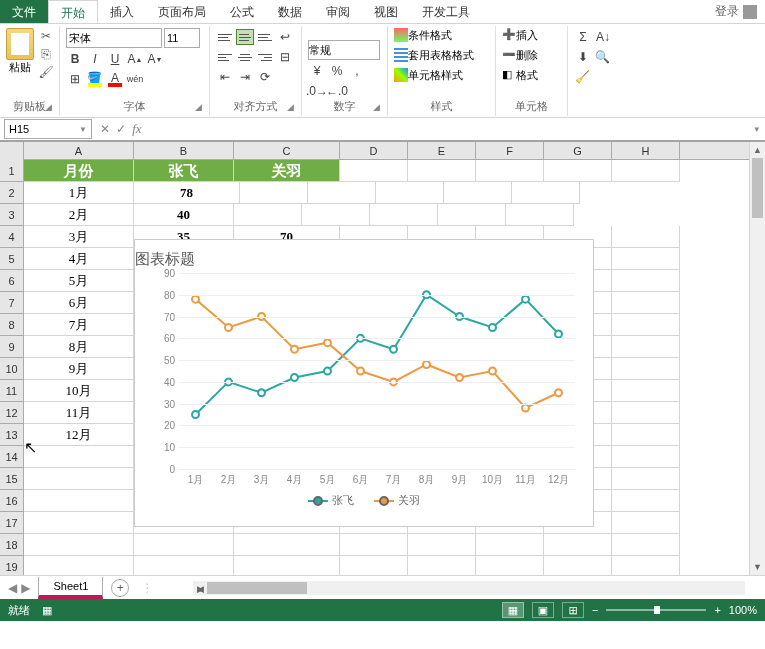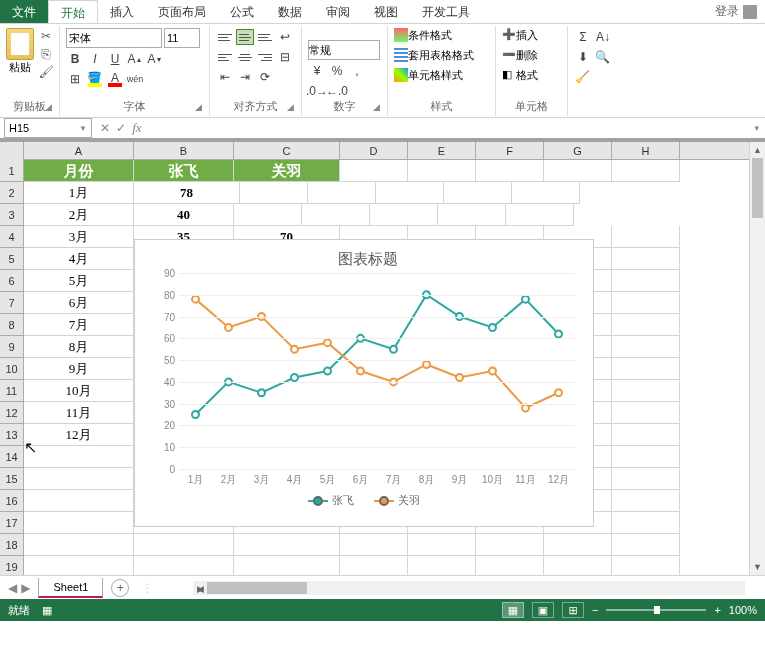--- a/index.html
+++ b/index.html
@@ -43,41 +43,41 @@
 .number-group { width: 86px; justify-content: center; }
 .num-select { width: 72px; height: 20px; border: 1px solid #ababab; font-size: 11px; background: #fff; }
 
 .styles-group { width: 108px; }
 .style-item { display: flex; align-items: flex-start; font-size: 11px; height: 20px; cursor: pointer; }
 .style-icon { width: 14px; height: 14px; }
 
 .cells-group { width: 72px; }
 .edit-group { width: 70px; flex: 1; border-right: none; }
 
-.namebox-bar { height: 24px; border-bottom: 4px solid #a3a3a3; display: flex; align-items: center; background: #fff; }
+.namebox-bar { height: 24px; border-bottom: 2px solid #a3a3a3; display: flex; align-items: center; background: #fff; }
 .namebox { width: 88px; height: 20px; border: 1px solid #ababab; margin: 0 4px; padding: 0 4px; font-size: 11px; display: flex; align-items: center; justify-content: space-between; }
 .fx-area { display: flex; align-items: center; gap: 6px; padding: 0 4px; color: #888; }
 .fx-icon { font-style: italic; font-family: serif; font-size: 13px; }
 .formula-input { flex: 1; height: 20px; border: none; outline: none; }
 
 .grid-area { position: relative; height: 433px; overflow: hidden; background: #fff; }
 .col-headers { display: flex; position: absolute; top: 0; left: 0; height: 18px; background: #e6e6e6; border-bottom: 1px solid #ababab; width: 100%; }
 .corner { width: 24px; height: 18px; border-right: 1px solid #ababab; background: #e6e6e6; }
 .col-h { text-align: center; border-right: 1px solid #ababab; font-size: 11px; line-height: 18px; color: #333; }
 .row-headers { position: absolute; top: 18px; left: 0; width: 24px; background: #e6e6e6; border-right: 1px solid #ababab; }
 .row-h { height: 22px; text-align: center; font-size: 11px; line-height: 22px; border-bottom: 1px solid #ababab; color: #333; }
 
 .cells { position: absolute; top: 18px; left: 24px; }
 .cell-row { display: flex; height: 22px; }
 .cell { border-right: 1px solid #d4d4d4; border-bottom: 1px solid #d4d4d4; text-align: center; line-height: 22px; font-size: 13px; overflow: hidden; }
 .cell.header { background: #70ad47; color: #fff; font-weight: bold; font-size: 15px; font-family: SimSun, serif; }
 .cell.b1 { font-weight: bold; font-family: "Times New Roman", serif; }
 
 .chart-container { position: absolute; top: 97px; left: 134px; width: 460px; height: 288px; background: #fff; border: 1px solid #ccc; }
-.chart-title { text-align: center; font-size: 15px; color: #555; padding: 10px 0 4px 8px; font-family: SimSun; }
+.chart-title { font-size: 15px; color: #555; padding: 10px 0 4px 0; font-family: SimSun; }
 .chart-plot { position: relative; height: 196px; margin: 0 18px 0 44px; }
 .y-axis { position: absolute; left: -30px; top: 0; height: 100%; width: 26px; }
 .y-tick { position: absolute; right: 0; font-size: 10px; color: #888; transform: translateY(-50%); }
 .grid-line { position: absolute; left: 0; right: 0; border-top: 1px solid #eee; }
 .x-axis { position: absolute; bottom: -18px; left: 0; right: 0; height: 14px; display: flex; }
 .x-tick { flex: 1; text-align: center; font-size: 10px; color: #888; }
 .chart-legend { display: flex; justify-content: center; gap: 20px; padding: 24px 0 8px 0; font-size: 11px; color: #666; }
 .legend-item { display: flex; align-items: center; gap: 4px; }
 .legend-marker { width: 20px; height: 2px; position: relative; }
 .legend-marker::after { content:''; position:absolute; left:50%; top:50%; width:6px; height:6px; border-radius:50%; transform:translate(-50%,-50%); background: inherit; border: 2px solid; }
@@ -85,21 +85,21 @@
 svg.chart-svg { position: absolute; top: 0; left: 0; width: 100%; height: 100%; }
 .series-line { fill: none; stroke-width: 2; }
 .series-point { stroke-width: 2; fill: #fff; }
 
 .vscroll { position: absolute; top: 0; right: 0; width: 16px; height: 100%; background: #f0f0f0; border-left: 1px solid #d4d4d4; }
 .vscroll-thumb { position: absolute; top: 16px; left: 2px; right: 2px; height: 60px; background: #c0c0c0; }
 .scroll-arrow { position: absolute; left: 0; right: 0; height: 16px; text-align: center; font-size: 9px; color: #666; line-height: 16px; }
 
 .sheet-tabs { height: 24px; background: #fff; border-top: 1px solid #d4d4d4; display: flex; align-items: center; position: relative; }
 .tab-nav { display: flex; gap: 4px; padding: 0 8px; color: #888; }
-.sheet-tab { padding: 3px 14px; border: 1px solid #ababab; border-top: none; background: #fff; font-size: 11px; cursor: pointer; border-bottom: 2px solid #be185d; }
+.sheet-tab { padding: 3px 14px; border: 1px solid #ababab; border-top: none; background: #fff; font-size: 11px; cursor: pointer; border-bottom: 4px solid #be185d; }
 .add-sheet { width: 18px; height: 18px; border: 1px solid #ababab; border-radius: 50%; display: flex; align-items: center; justify-content: center; margin-left: 8px; color: #666; cursor: pointer; }
 .hscroll { flex: 1; margin: 0 20px 0 40px; height: 14px; background: #f0f0f0; position: relative; }
 .hscroll-thumb { position: absolute; left: 14px; top: 1px; bottom: 1px; width: 100px; background: #c0c0c0; }
 
 .status-bar { height: 22px; background: #217346; color: #fff; display: flex; align-items: center; padding: 0 8px; font-size: 11px; }
 .status-text { margin-right: 12px; }
 .status-right { margin-left: auto; display: flex; align-items: center; gap: 8px; }
 .view-btn { width: 22px; height: 16px; border: 1px solid rgba(255,255,255,0.4); display: flex; align-items: center; justify-content: center; cursor: pointer; }
 .view-btn.active { background: rgba(255,255,255,0.25); }
 .zoom-slider { width: 100px; height: 2px; background: rgba(255,255,255,0.5); position: relative; }

